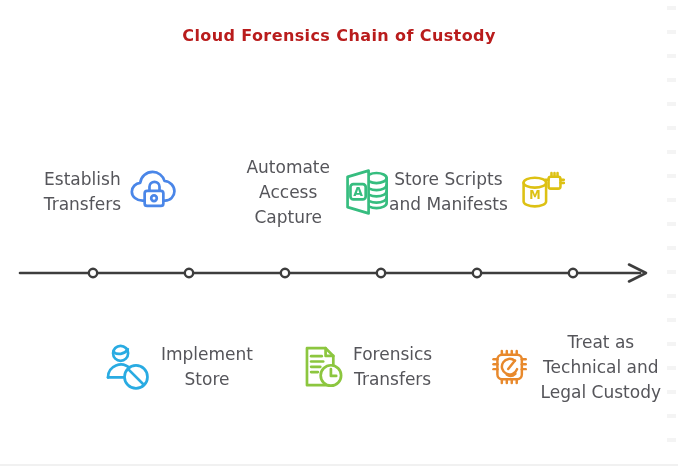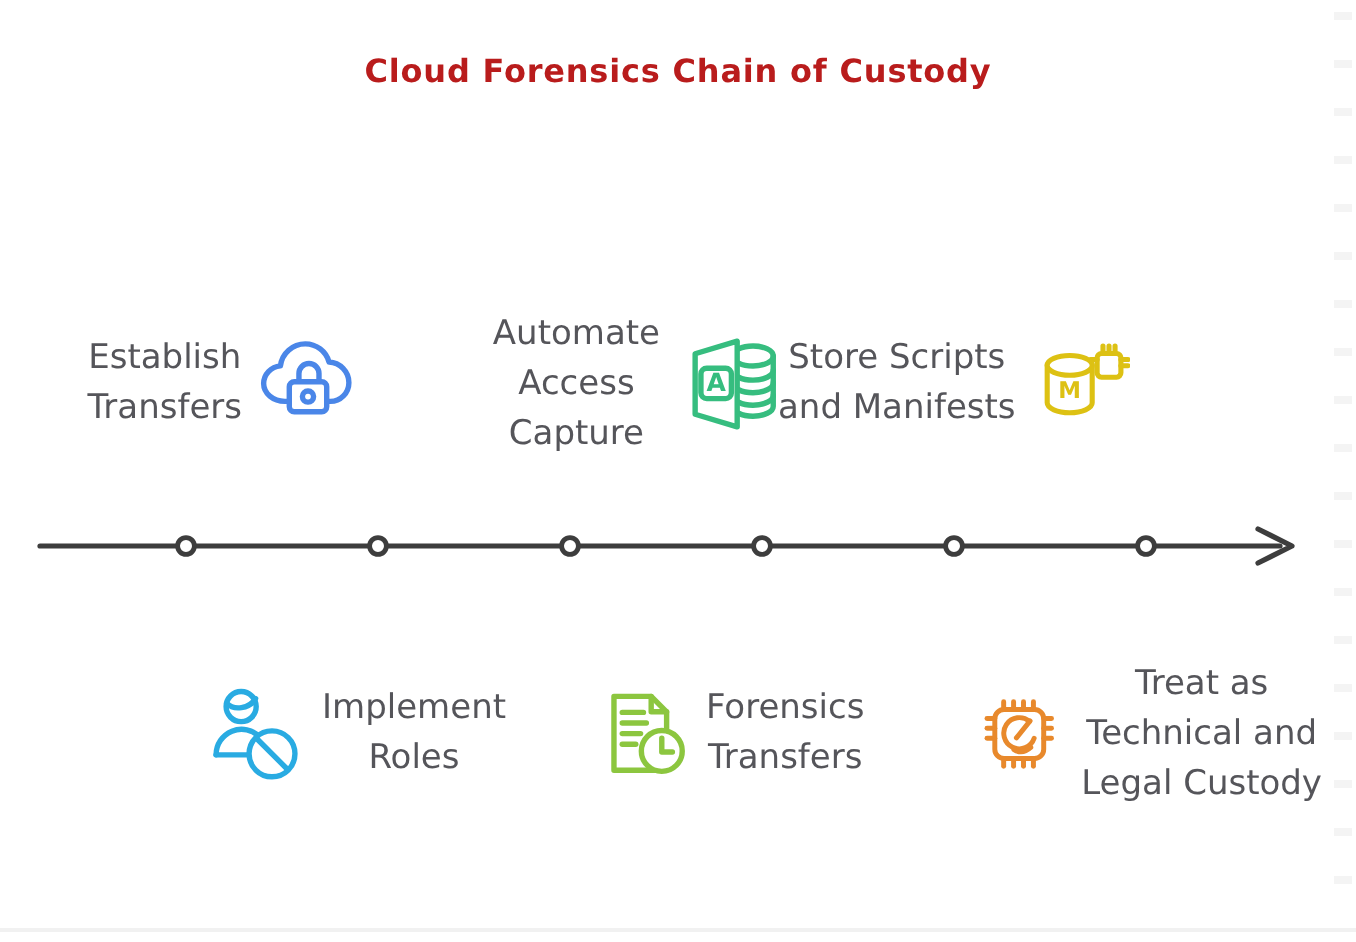--- a/index.html
+++ b/index.html
@@ -67,21 +67,21 @@
         <circle cx="20.3" cy="13.8" r="7.8"></circle>
         <path d="M12.8 12 C 16.5 16 24.5 15 27.8 9.6"></path>
         <path d="M7.3 38.8 A13.2 13.2 0 0 1 30 29.6"></path>
         <path d="M7.3 38.8 H23.4"></path>
         <circle cx="36.3" cy="38.3" r="11.9" fill="#ffffff"></circle>
         <path d="M28.2 30.2 L44.4 46.4"></path>
       </g>
     </svg>
     <div class="step-label">
       <span>Implement</span>
-      <span>Roles</span>
+      <span>Store</span>
     </div>
   </div>
 
   <div class="step above s3">
     <div class="step-label">
       <span>Automate</span>
       <span>Access</span>
       <span>Capture</span>
     </div>
     <svg class="icon" width="54" height="54" viewBox="0 0 56 56">

